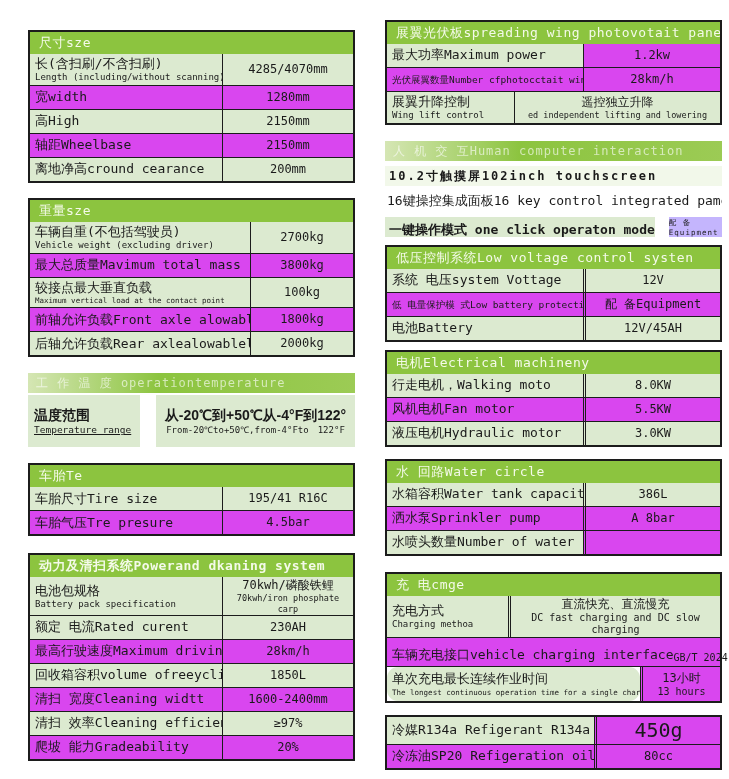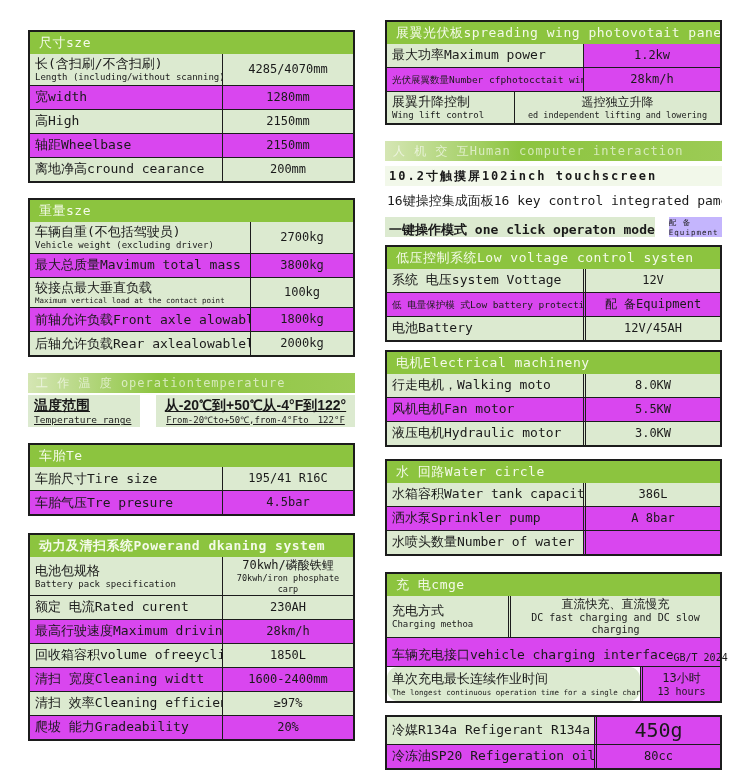--- a/index.html
+++ b/index.html
@@ -40,21 +40,21 @@
   .sE .cl{flex:0 0 111px;}
   .sF .cl{flex:0 0 243px;border-radius:11px;}
   .sG .cl{flex:0 0 197px;}
 
   .banner{
     height:20px;line-height:20px;font-size:12px;letter-spacing:1px;white-space:nowrap;
     background:linear-gradient(90deg,#d5e6b4 0%,#8cc43f 40%,#9ccb55 100%);
     color:rgba(255,255,255,0.62);padding-left:8px;overflow:hidden;
   }
   
-  .temp{display:flex;height:32px;text-decoration:underline;}
+  .temp{display:flex;height:52px;}
   .temp-l{flex:0 0 100px;background:#dcead0;padding:3px 6px;display:flex;flex-direction:column;justify-content:center;}
   .temp-gap{flex:0 0 16px;background:#fff;}
   .temp-r{flex:1;background:#dcead0;display:flex;flex-direction:column;justify-content:center;align-items:center;}
   .temp-l .zh{font-size:14px;font-weight:bold;font-family:"Liberation Sans",sans-serif;}
   .temp-l .en{font-size:9.5px;text-decoration:underline;}
   .temp-r .zh{font-size:14px;font-weight:bold;font-family:"Liberation Sans",sans-serif;}
   .temp-r .en{font-size:9px;}
   
   .hline{white-space:nowrap;overflow:hidden;}
   .hline1{height:20px;line-height:20px;font-size:12px;font-weight:bold;letter-spacing:2px;background:#f2f8ea;padding-left:4px;}

